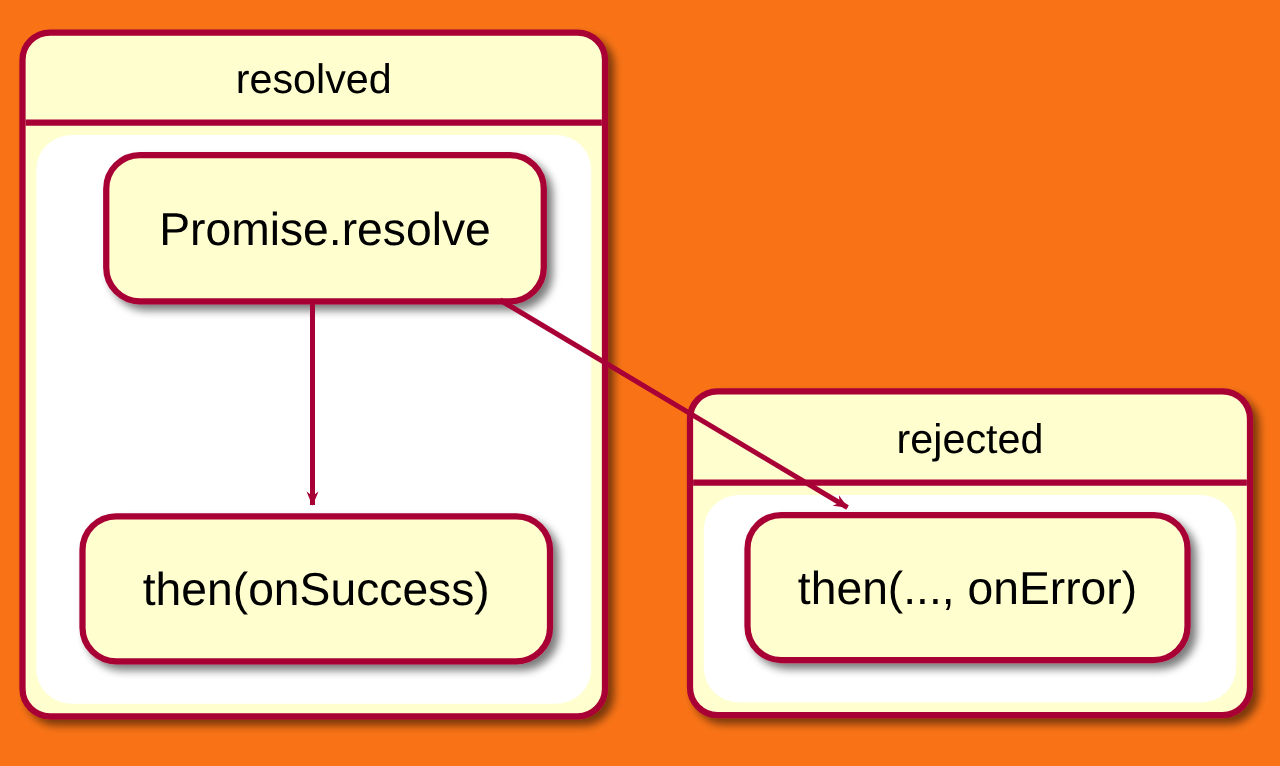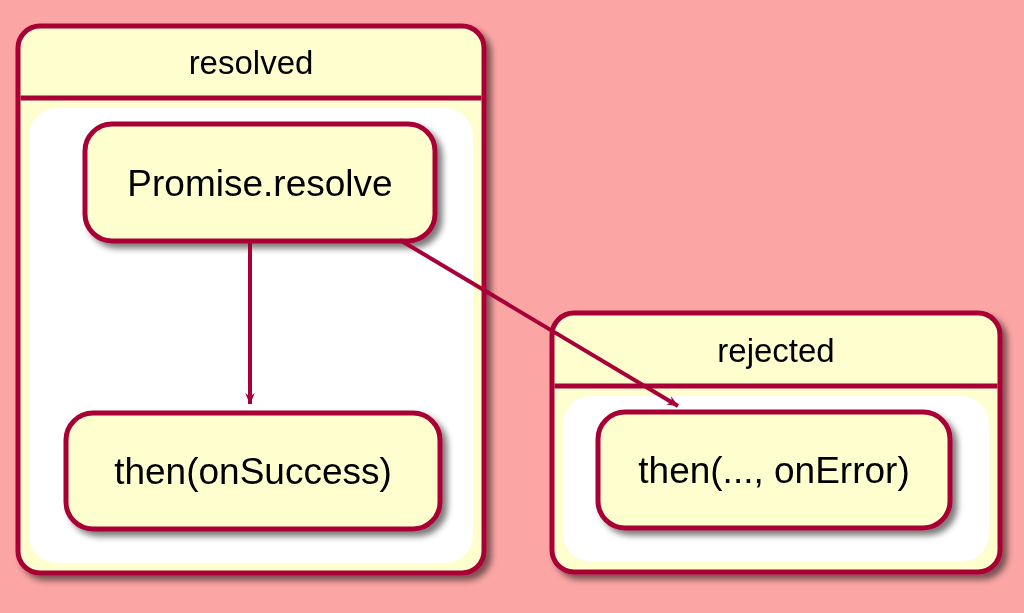--- a/index.html
+++ b/index.html
@@ -7,21 +7,21 @@
     padding: 0;
     background: #ffffff;
   }
   body {
     font-family: "Liberation Sans", sans-serif;
   }
   #diagram-canvas {
     position: relative;
     width: 1024px;
     height: 613px;
-    background: #fca5a5;
+    background: #f97316;
     overflow: hidden;
   }
   #diagram-svg {
     position: absolute;
     left: 0;
     top: 0;
     width: 1024px;
     height: 613px;
   }
   .state-title,

